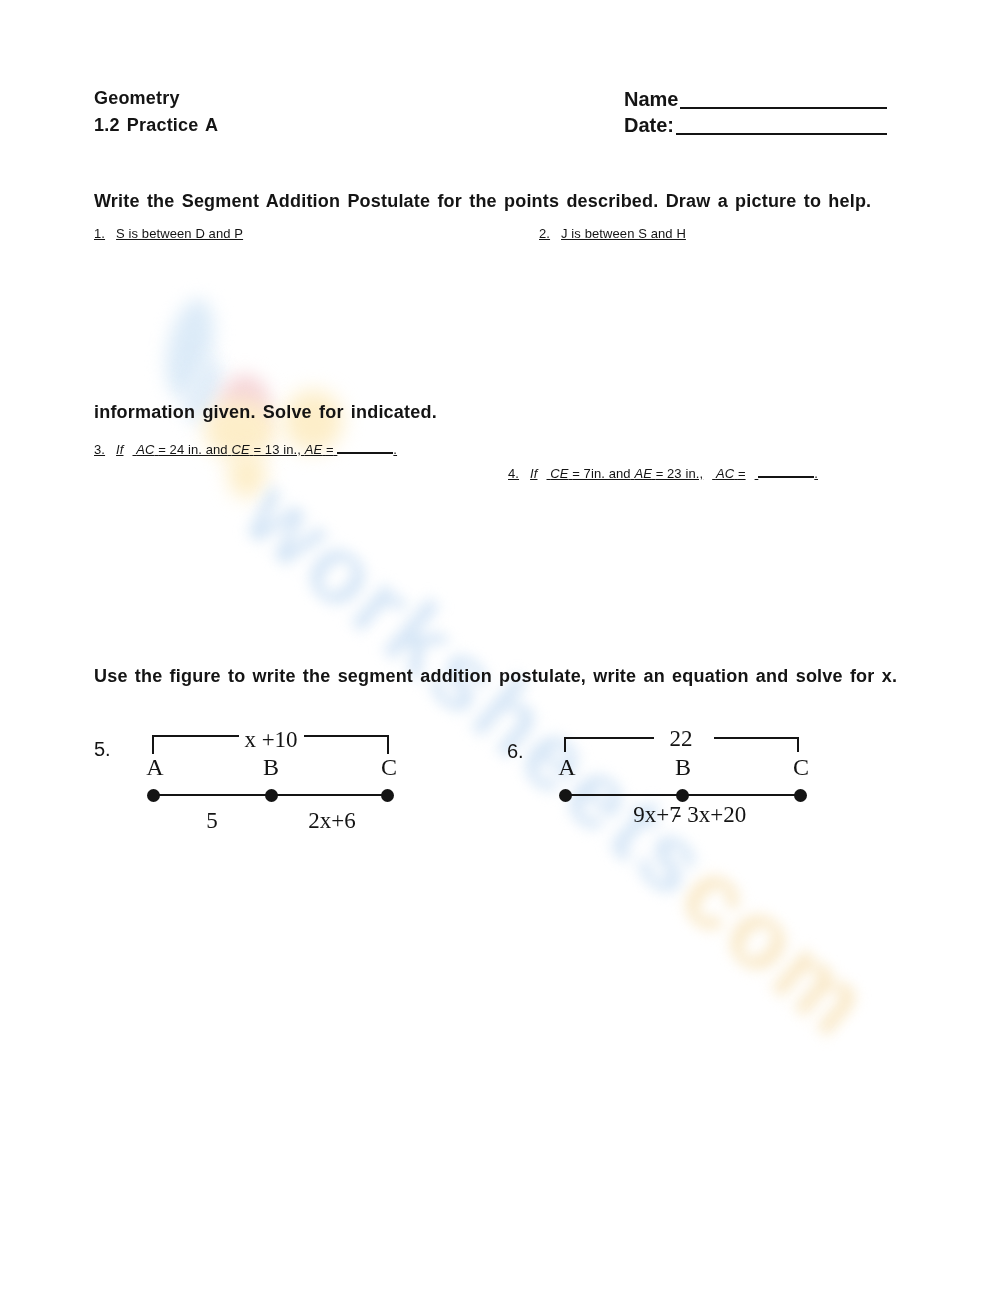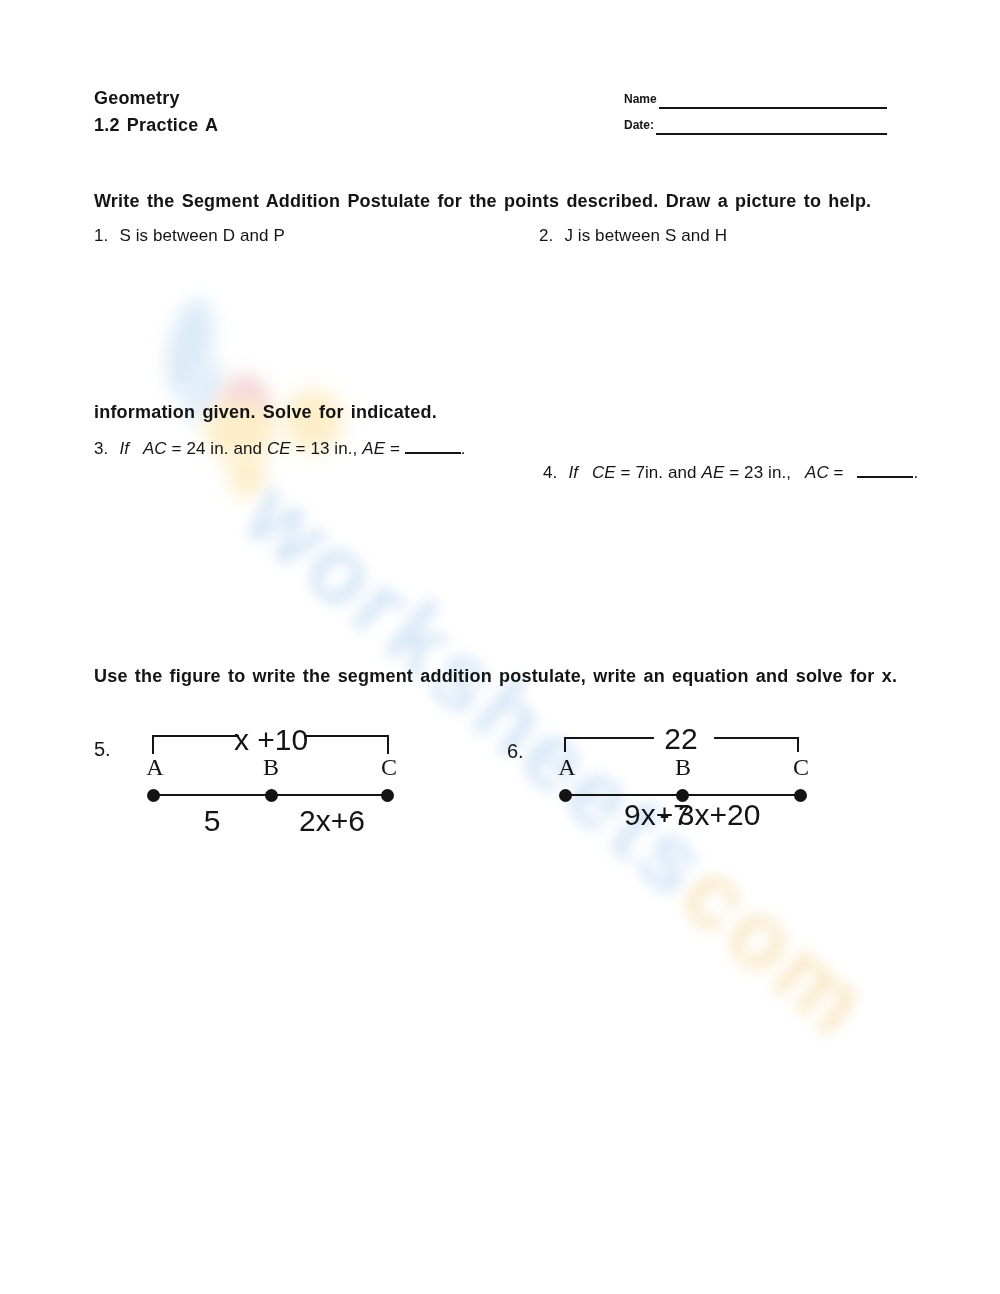--- a/index.html
+++ b/index.html
@@ -18,38 +18,38 @@
   .blob-yellow3{left:228px;top:452px;width:38px;height:46px;background:#fdeec9;filter:blur(10px);}
   .wm-text{position:absolute;left:296px;top:458px;transform:rotate(41deg);transform-origin:0 0;
            white-space:nowrap;font-weight:bold;font-size:96px;letter-spacing:5px;filter:blur(7px);
            font-family:"Liberation Sans",sans-serif;}
   .wm-main{color:rgba(201,223,244,0.80);}
   .wm-suffix{color:rgba(248,228,188,0.85);}
 
   
   .content{position:absolute;inset:0;z-index:1;margin-left:24px;}
   .bold-line{font-size:18px;font-weight:bold;letter-spacing:0.2px;word-spacing:2px;white-space:nowrap;line-height:27px;}
-  .prob{font-size:17px;letter-spacing:0.1px;white-space:nowrap;}
+  .prob{font-size:13px;letter-spacing:0.1px;white-space:nowrap;text-decoration:underline;}
   .prob .num{margin-right:11px;}
   .it{font-style:italic;}
   .gap-r{margin-right:9px;}
   .blank-line{display:inline-block;width:56px;height:14px;border-bottom:2px solid #141414;vertical-align:baseline;}
 
   .hdr-left{left:70px;top:85px;line-height:26px;}
   .hdr-right{left:600px;top:85px;width:263px;}
-  .field-row{display:flex;font-weight:bold;font-size:12px;height:26px;align-items:flex-end;}
+  .field-row{display:flex;font-weight:bold;font-size:20px;height:26px;align-items:flex-end;}
   .field-row .lbl{line-height:24px;}
   .fill-line{flex:1;border-bottom:2px solid #141414;margin:0 0 2px 2px;}
   .fig-num{font-size:20px;}
   .hline{position:absolute;border-top:2px solid #141414;}
   .vline{position:absolute;border-left:2px solid #141414;}
   .pt-label{position:absolute;transform:translateX(-50%);font-size:24px;line-height:24px;
             font-family:"Liberation Serif","DejaVu Serif",serif;}
-  .seg-label{position:absolute;transform:translateX(-50%);font-size:30px;line-height:24px;
-             font-family:Liberation Sans, sans-serif;white-space:nowrap;}
+  .seg-label{position:absolute;transform:translateX(-50%);font-size:23px;line-height:24px;
+             font-family:Liberation Serif, serif;white-space:nowrap;}
   .dot{position:absolute;width:13px;height:13px;border-radius:50%;background:#141414;}
 </style>
 </head>
 <body>
 
 <div class="page">
 
   <div class="wm-layer">
     <div class="blob blob-blue1"></div>
     <div class="blob blob-blue2"></div>
@@ -87,21 +87,21 @@
     <div class="abs prob" style="left:70px;top:438px;">
       <span class="num">3.</span><span class="it gap-r">If</span>
       <span class="it">AC</span>
       <span>= 24 in. and</span>
       <span class="it">CE</span>
       <span>= 13 in.,</span>
       <span class="it">AE</span>
       <span>=</span>
       <span class="blank-line"></span><span>.</span>
     </div>
-    <div class="abs prob" style="left:519px;top:462px;">
+    <div class="abs prob" style="left:484px;top:462px;">
       <span class="num">4.</span><span class="it gap-r">If</span>
       <span class="it">CE</span>
       <span>= 7in. and</span>
       <span class="it">AE</span>
       <span class="gap-r">= 23 in.,</span>
       <span class="it">AC</span>
       <span class="gap-r">=</span>
       <span class="blank-line"></span><span>.</span>
     </div>
 

